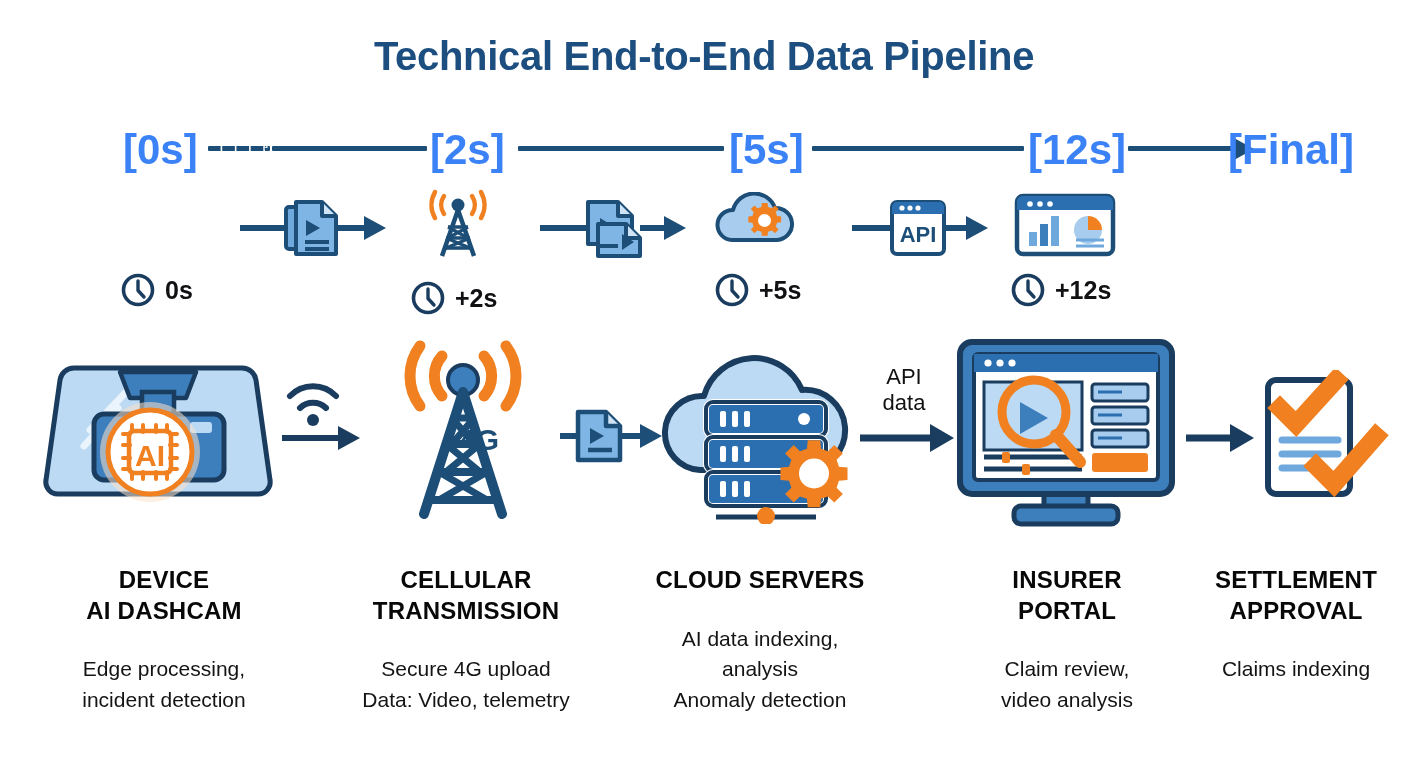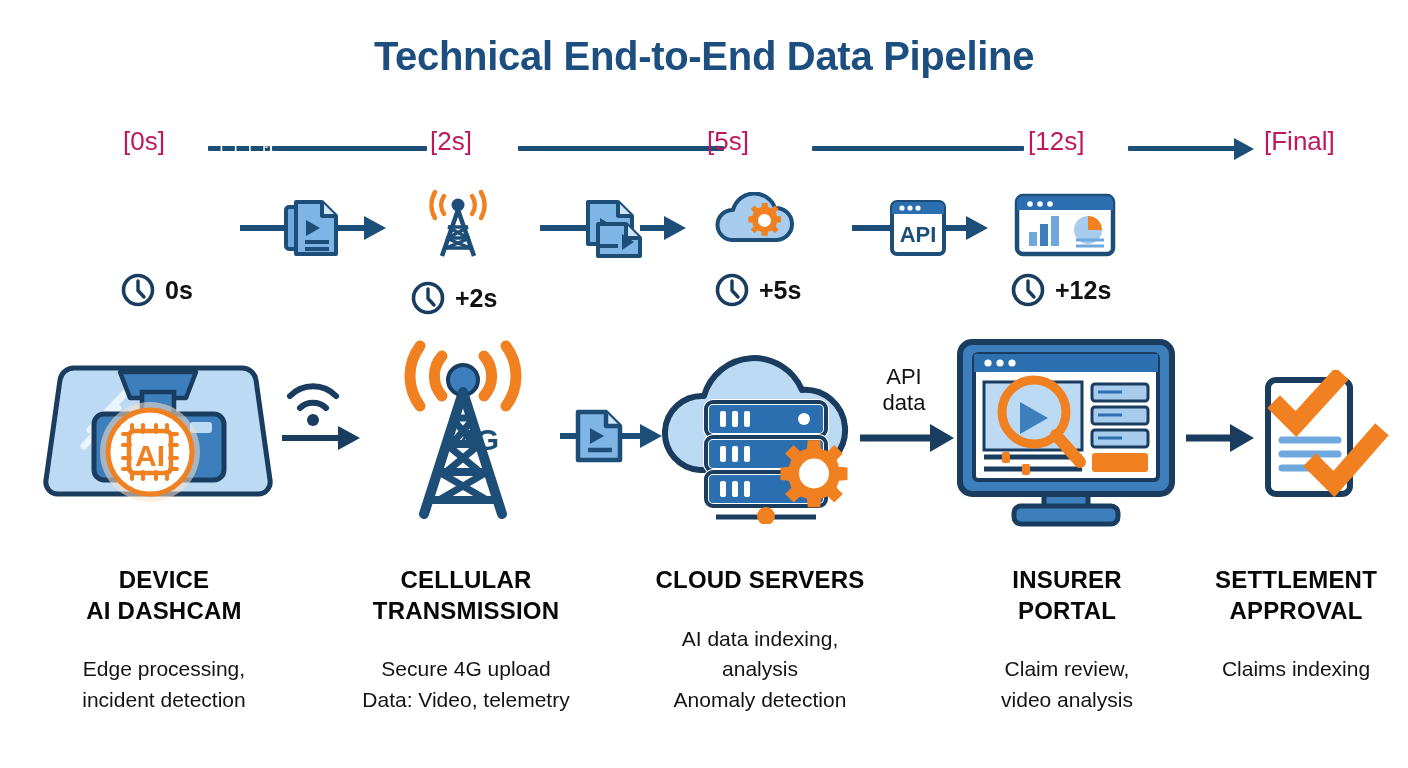--- a/index.html
+++ b/index.html
@@ -18,21 +18,21 @@
     text-align:center;
     font-size:40px;font-weight:bold;
     color:#1c4e80;
     letter-spacing:-0.3px;
   }
 
   
   .timeline{position:absolute;top:126px;left:0;width:1408px;height:50px;}
   .tl-label{
     position:absolute;top:0;
-    font-size:26px;font-weight:normal;color:#be185d;
+    font-size:42px;font-weight:bold;color:#3b82f6;
     white-space:nowrap;
   }
   .tl-seg{
     position:absolute;height:5px;background:#1d4e77;border-radius:1px;
   }
   .tl-seg.dashed{
     background:none;
     border-top:5px dashed #1d4e77;
     height:0;
   }
@@ -78,30 +78,30 @@
 
     <div class="tl-label" style="left:123px;">[0s]</div>
 
     <div class="tl-seg dashed" style="left:208px;top:20px;width:62px;"></div>
     <div class="tl-seg" style="left:272px;top:20px;width:155px;"></div>
 
     <div class="tl-label" style="left:430px;">[2s]</div>
 
     <div class="tl-seg" style="left:518px;top:20px;width:206px;"></div>
 
-    <div class="tl-label" style="left:707px;">[5s]</div>
+    <div class="tl-label" style="left:729px;">[5s]</div>
 
     <div class="tl-seg" style="left:812px;top:20px;width:212px;"></div>
 
     <div class="tl-label" style="left:1028px;">[12s]</div>
 
     <div class="tl-seg" style="left:1128px;top:20px;width:108px;"></div>
     <div class="tl-arrowhead" style="left:1234px;top:12px;"></div>
 
-    <div class="tl-label" style="left:1264px;">[Final]</div>
+    <div class="tl-label" style="left:1228px;">[Final]</div>
   </div>
 
   <div class="mini" style="left:240px;top:190px;">
     <svg width="150" height="70" viewBox="0 0 150 70">
       <line x1="0" y1="38" x2="50" y2="38" stroke="#1d4e77" stroke-width="6"></line>
       <rect x="46" y="17" width="14" height="42" rx="3" fill="#6ea8dc" stroke="#1d4e77" stroke-width="4"></rect>
       <path d="M56 12 h26 l14 14 v38 h-40 z" fill="#7fb5e4" stroke="#1d4e77" stroke-width="4" stroke-linejoin="round"></path>
       <path d="M82 12 v14 h14" fill="#cfe4f7" stroke="#1d4e77" stroke-width="4" stroke-linejoin="round"></path>
       <path d="M66 30 l14 8 -14 8 z" fill="#1d4e77"></path>
       <line x1="65" y1="52" x2="89" y2="52" stroke="#1d4e77" stroke-width="4"></line>

